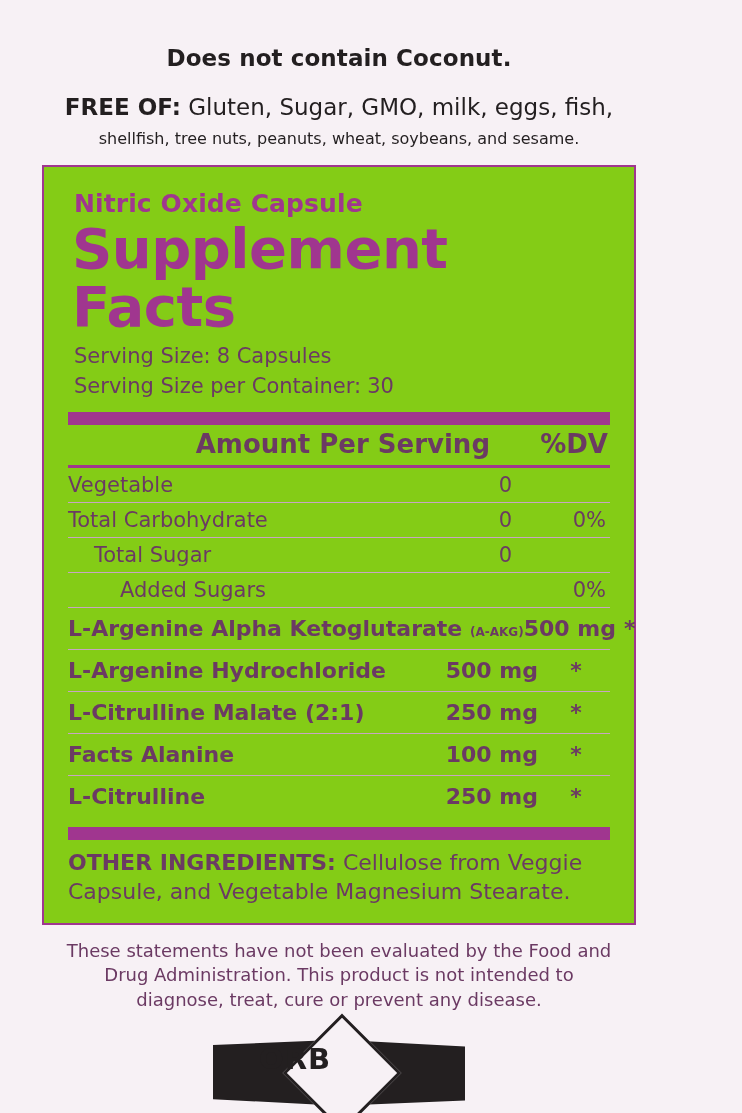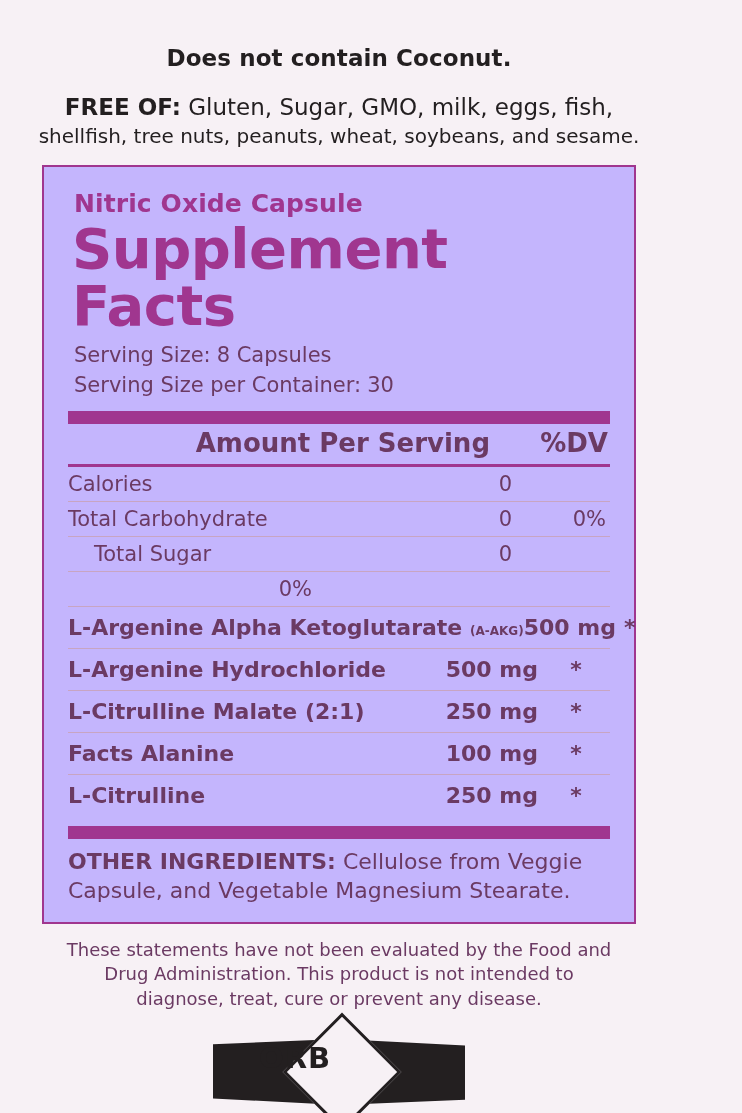--- a/index.html
+++ b/index.html
@@ -36,31 +36,31 @@
   }
   .allergen .line2 {
     font-size: 23px;
     line-height: 1.3;
     margin-top: 20px;
   }
   .allergen .line2 .free-of {
     font-weight: bold;
   }
   .allergen .line3 {
-    font-size: 20px;
+    font-size: 16px;
     line-height: 1.3;
-    margin-top: 0;
+    margin-top: 6px;
   }
 
   
   .panel {
     position: relative;
     margin: 16px 42px 0 42px;
     border: 2px solid #a0368f;
-    background: #c4b5fd;
+    background: #84cc16;
     box-sizing: border-box;
     padding: 22px 24px 16px 24px;
   }
   .product-name {
     font-size: 25px;
     font-weight: bold;
     color: #a0368f;
     margin: 0 0 0 6px;
     letter-spacing: 0.1px;
   }
@@ -247,41 +247,42 @@
     <div class="bar-thick"></div>
 
     <div class="hdr-row">
       <div class="hdr-amount">Amount Per Serving</div>
       <div class="hdr-dv">%DV</div>
     </div>
 
     <div class="bar-thin"></div>
 
     <div class="row">
-      <div class="nm">Calories</div>
+      <div class="nm">Vegetable</div>
       <div class="amt">0</div>
       <div class="dv"></div>
     </div>
     <div class="rule"></div>
 
     <div class="row">
       <div class="nm">Total Carbohydrate</div>
       <div class="amt">0</div>
       <div class="dv">0%</div>
     </div>
     <div class="rule"></div>
 
     <div class="row indent1">
       <div class="nm">Total Sugar</div>
       <div class="amt">0</div>
       <div class="dv"></div>
     </div>
     <div class="rule"></div>
 
     <div class="row indent2">
+      <div class="nm">Added Sugars</div>
       <div class="amt"></div>
       <div class="dv">0%</div>
     </div>
     <div class="rule"></div>
 
     <div class="row ing bold">
       <div class="nm"><span>L-Argenine Alpha Ketoglutarate</span> <span class="sub">(A-AKG)</span></div>
       <div class="amt">500 mg</div>
       <div class="dv">*</div>
     </div>

